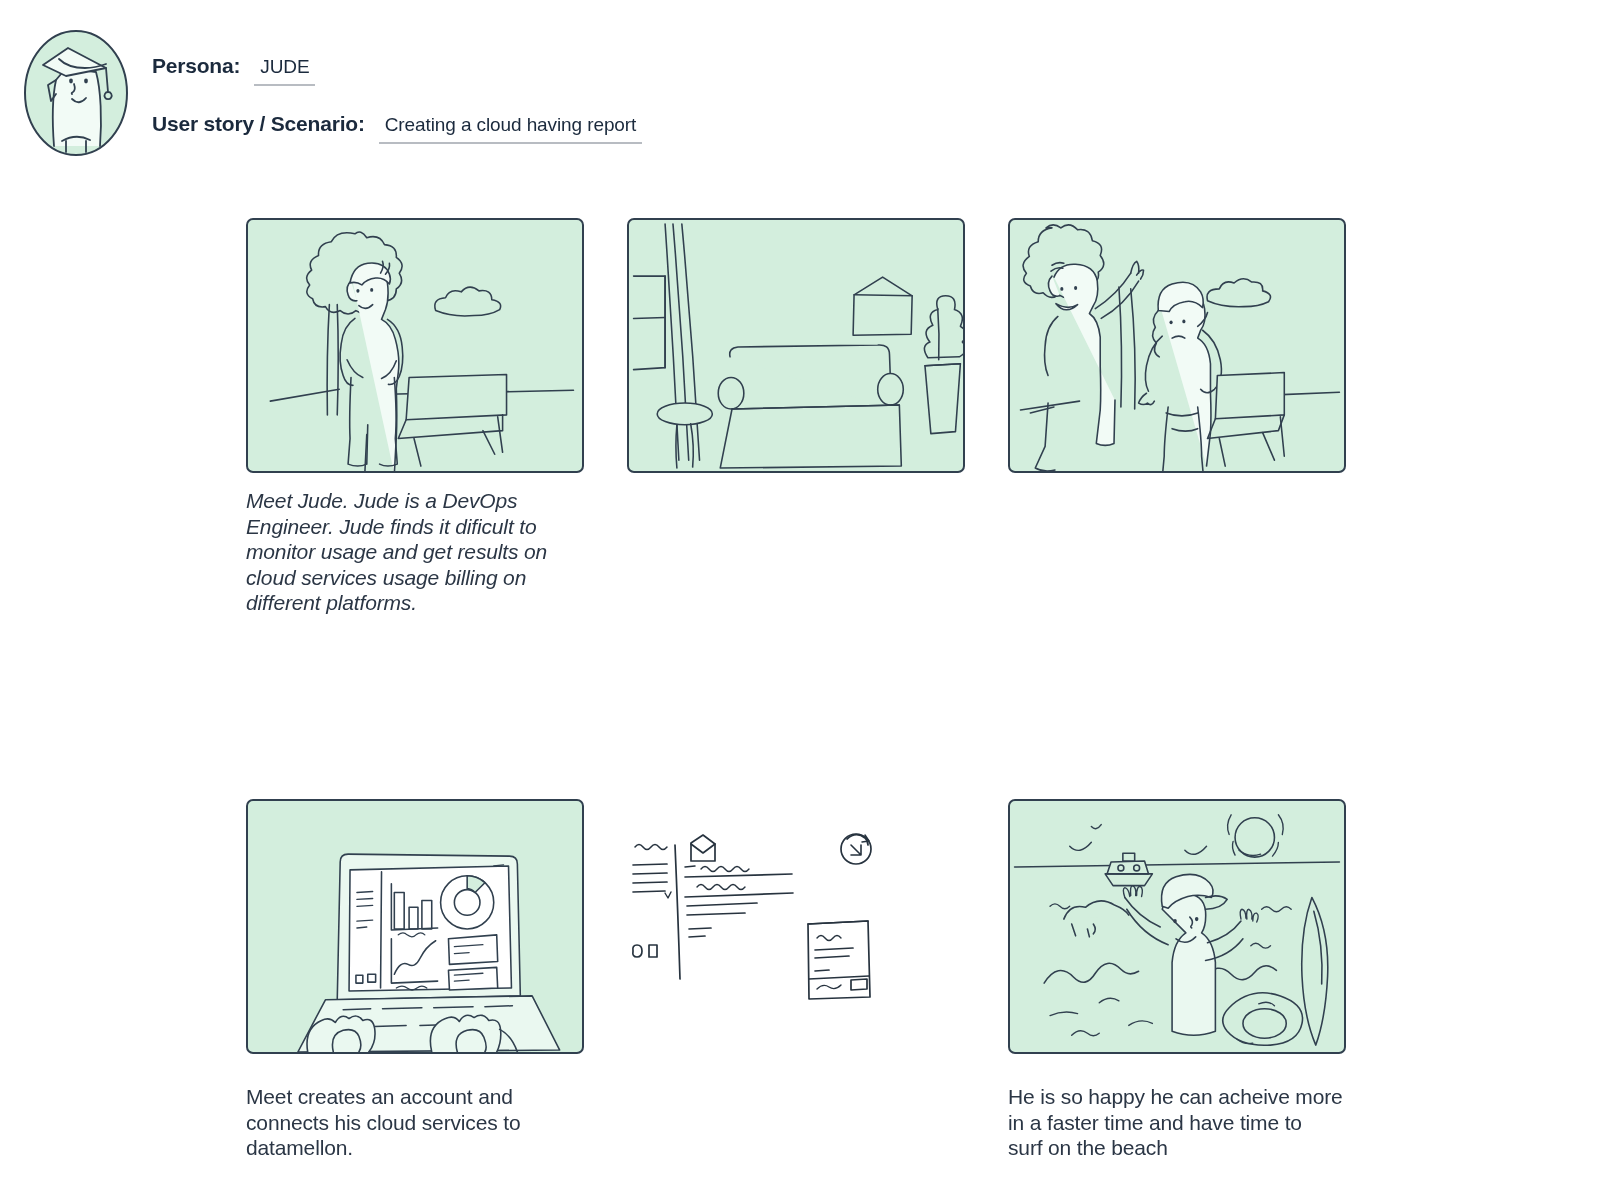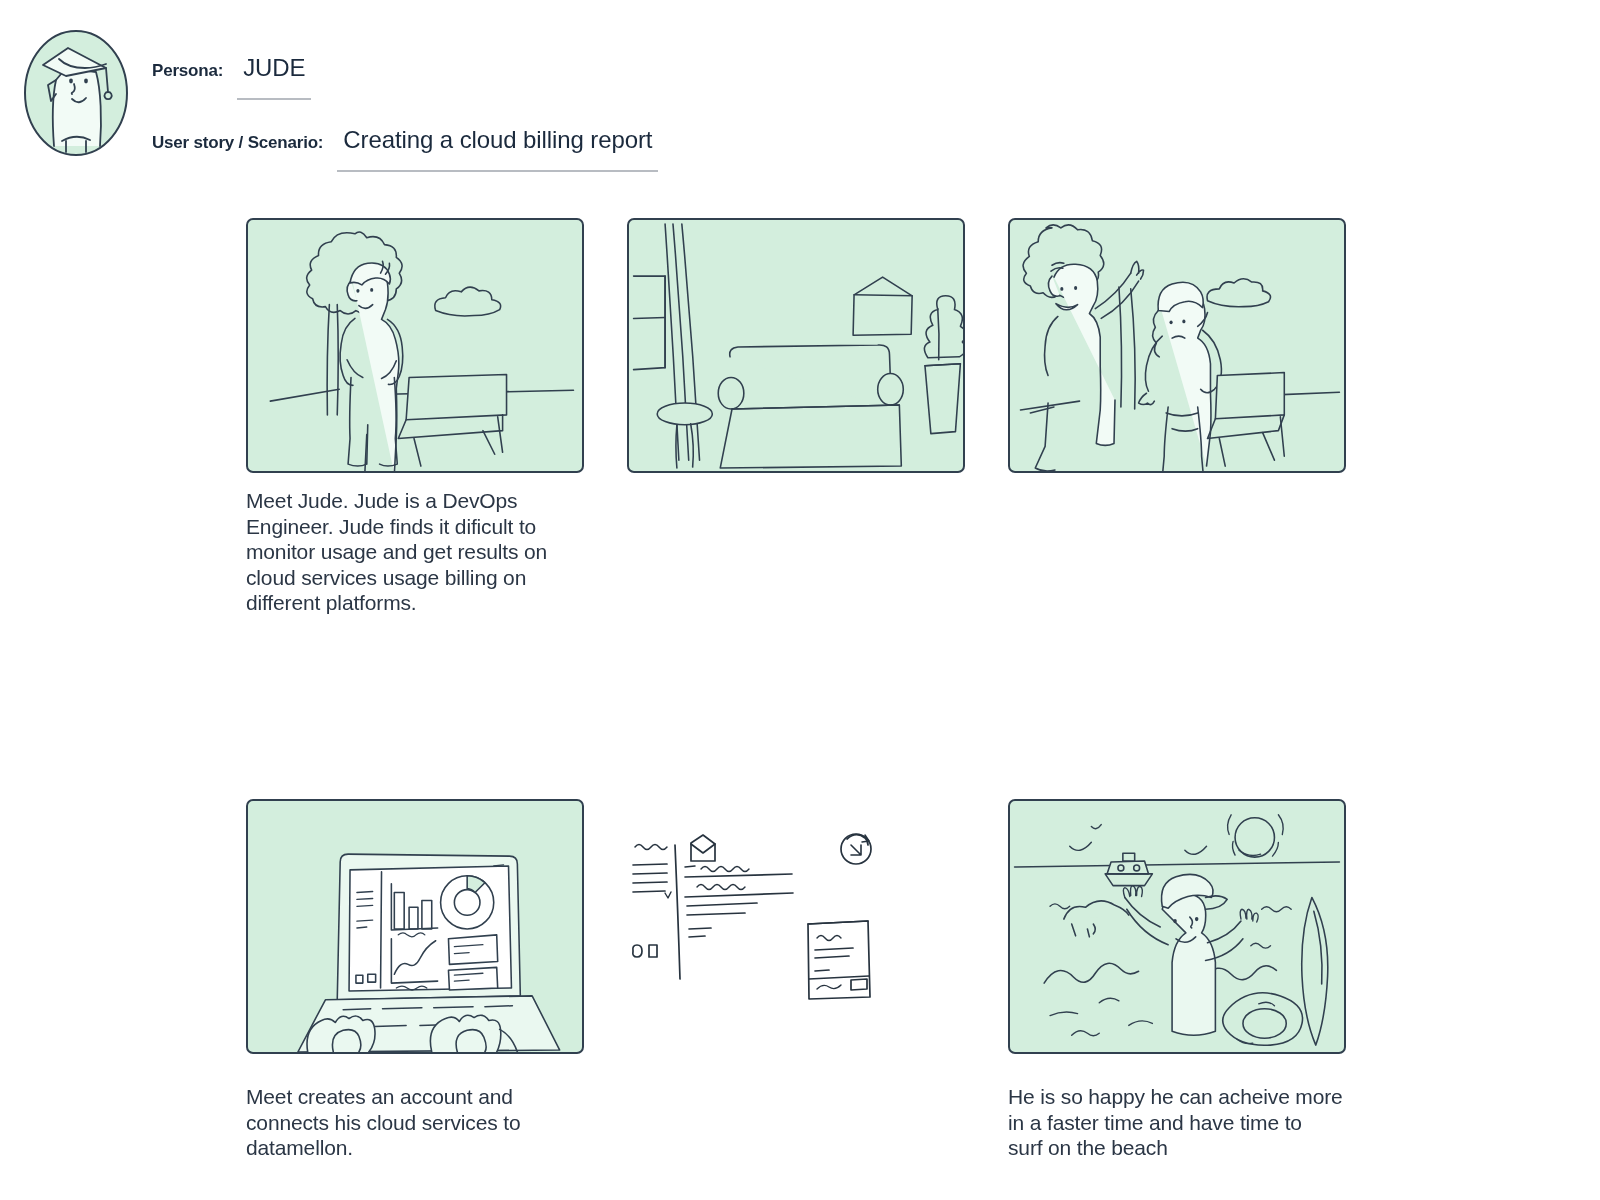--- a/index.html
+++ b/index.html
@@ -26,33 +26,33 @@
     margin-left: 22px;
     padding-top: 26px;
   }
   .field-row {
     display: flex;
     align-items: baseline;
     margin-bottom: 26px;
   }
   .field-row:last-child { margin-bottom: 0; }
   .field-label {
-    font-size: 17px;
+    font-size: 21px;
     font-weight: bold;
     color: #1b2a3d;
     letter-spacing: -0.2px;
     white-space: nowrap;
   }
   .field-value {
-    font-size: 24px;
+    font-size: 19px;
     font-weight: normal;
     color: #1b2a3d;
     letter-spacing: -0.1px;
     white-space: nowrap;
-    padding: 0 6px 16px 6px;
+    padding: 0 6px 6px 6px;
     border-bottom: 2px solid #b8bcc2;
   }
   .gap-sm { width: 14px; }
   .gap-md { width: 14px; }
 
   
   .board {
     position: absolute;
     left: 246px; top: 218px;
     width: 1100px;
@@ -80,21 +80,21 @@
   .panel svg { display: block; width: 100%; height: 100%; }
 
   .caption {
     margin-top: 15px;
     font-size: 21px;
     line-height: 1.22;
     color: #2b3645;
     letter-spacing: -0.15px;
     white-space: pre-line;
   }
-  .cap-offset-a { margin-top: 15px; }
+  .cap-offset-a { margin-top: 15px; font-style: italic; }
   .cap-offset-b { margin-top: 30px; }
 </style>
 </head>
 <body>
 
 <div class="page">
 
   <div class="header">
 
     <div class="avatar">
@@ -124,21 +124,21 @@
 
     <div class="header-fields">
       <div class="field-row">
         <span class="field-label">Persona:</span>
         <span class="gap-sm"></span>
         <span class="field-value">JUDE</span>
       </div>
       <div class="field-row">
         <span class="field-label">User story / Scenario:</span>
         <span class="gap-md"></span>
-        <span class="field-value">Creating a cloud billing report</span>
+        <span class="field-value">Creating a cloud having report</span>
       </div>
     </div>
   </div>
 
   <div class="board">
 
     <div class="row">
 
       <div class="cell">
         <div class="panel">

